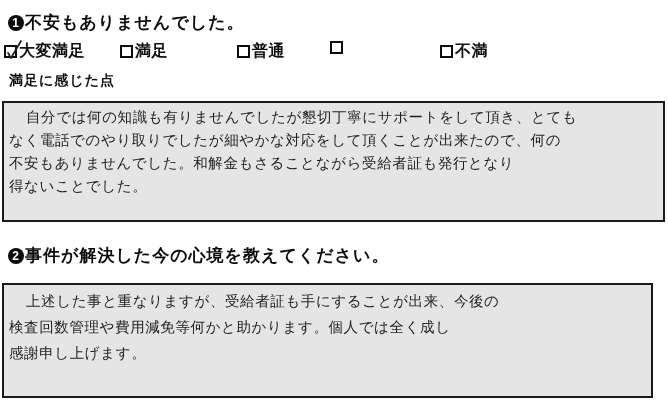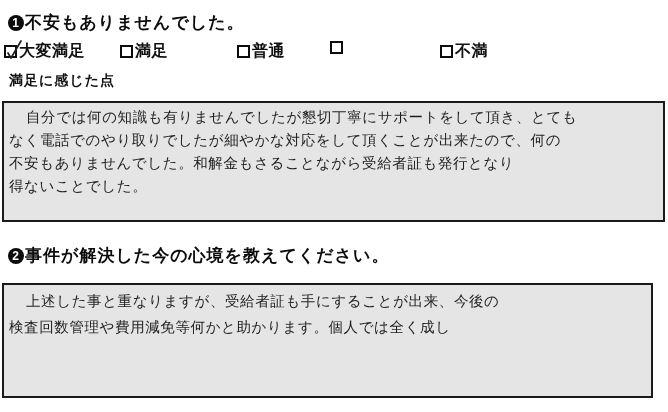--- a/index.html
+++ b/index.html
@@ -154,13 +154,14 @@
 </div>
 
 <div class="sec-header" id="header-2">
   <span class="num-badge">2</span>
   <span>事件が解決した今の心境を教えてください。</span>
 </div>
 
 <div class="answer-box" id="answer-box-2">
   <div class="hw-line hw-indent">上述した事と重なりますが、受給者証も手にすることが出来、今後の</div>
   <div class="hw-line">検査回数管理や費用減免等何かと助かります。個人では全く成し</div>
+  <div class="hw-line">感謝申し上げます。</div>
 </div>
 
 </body></html>

